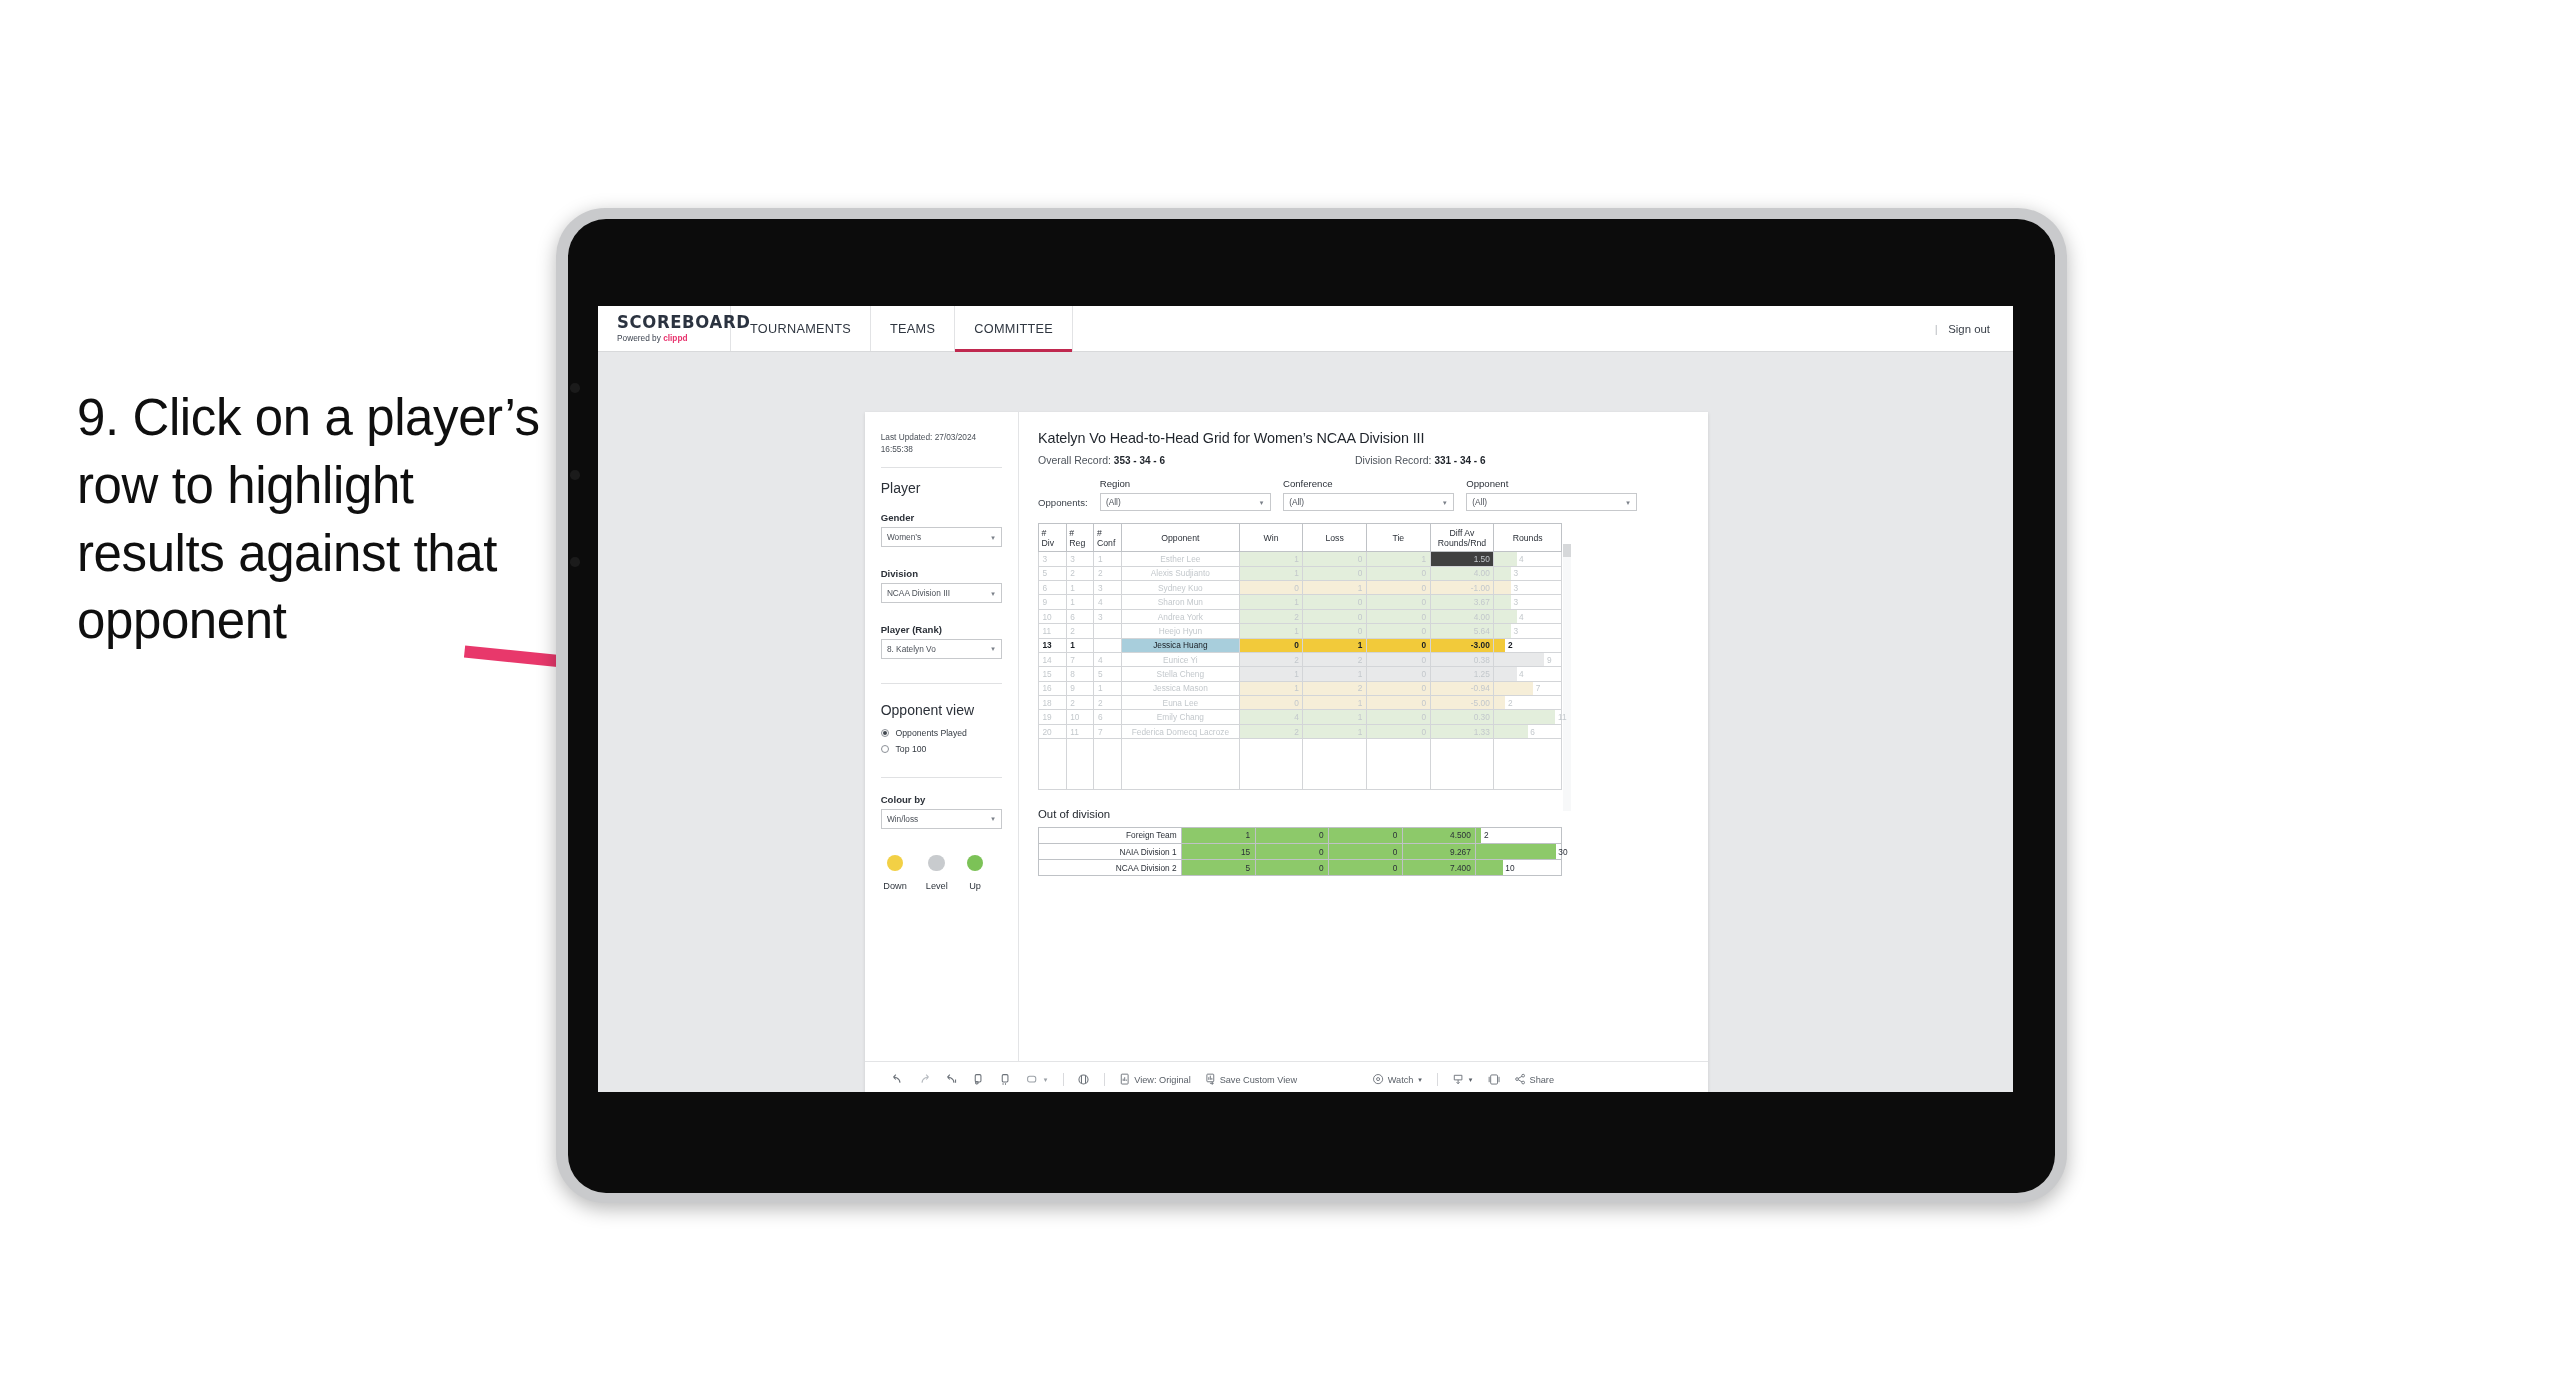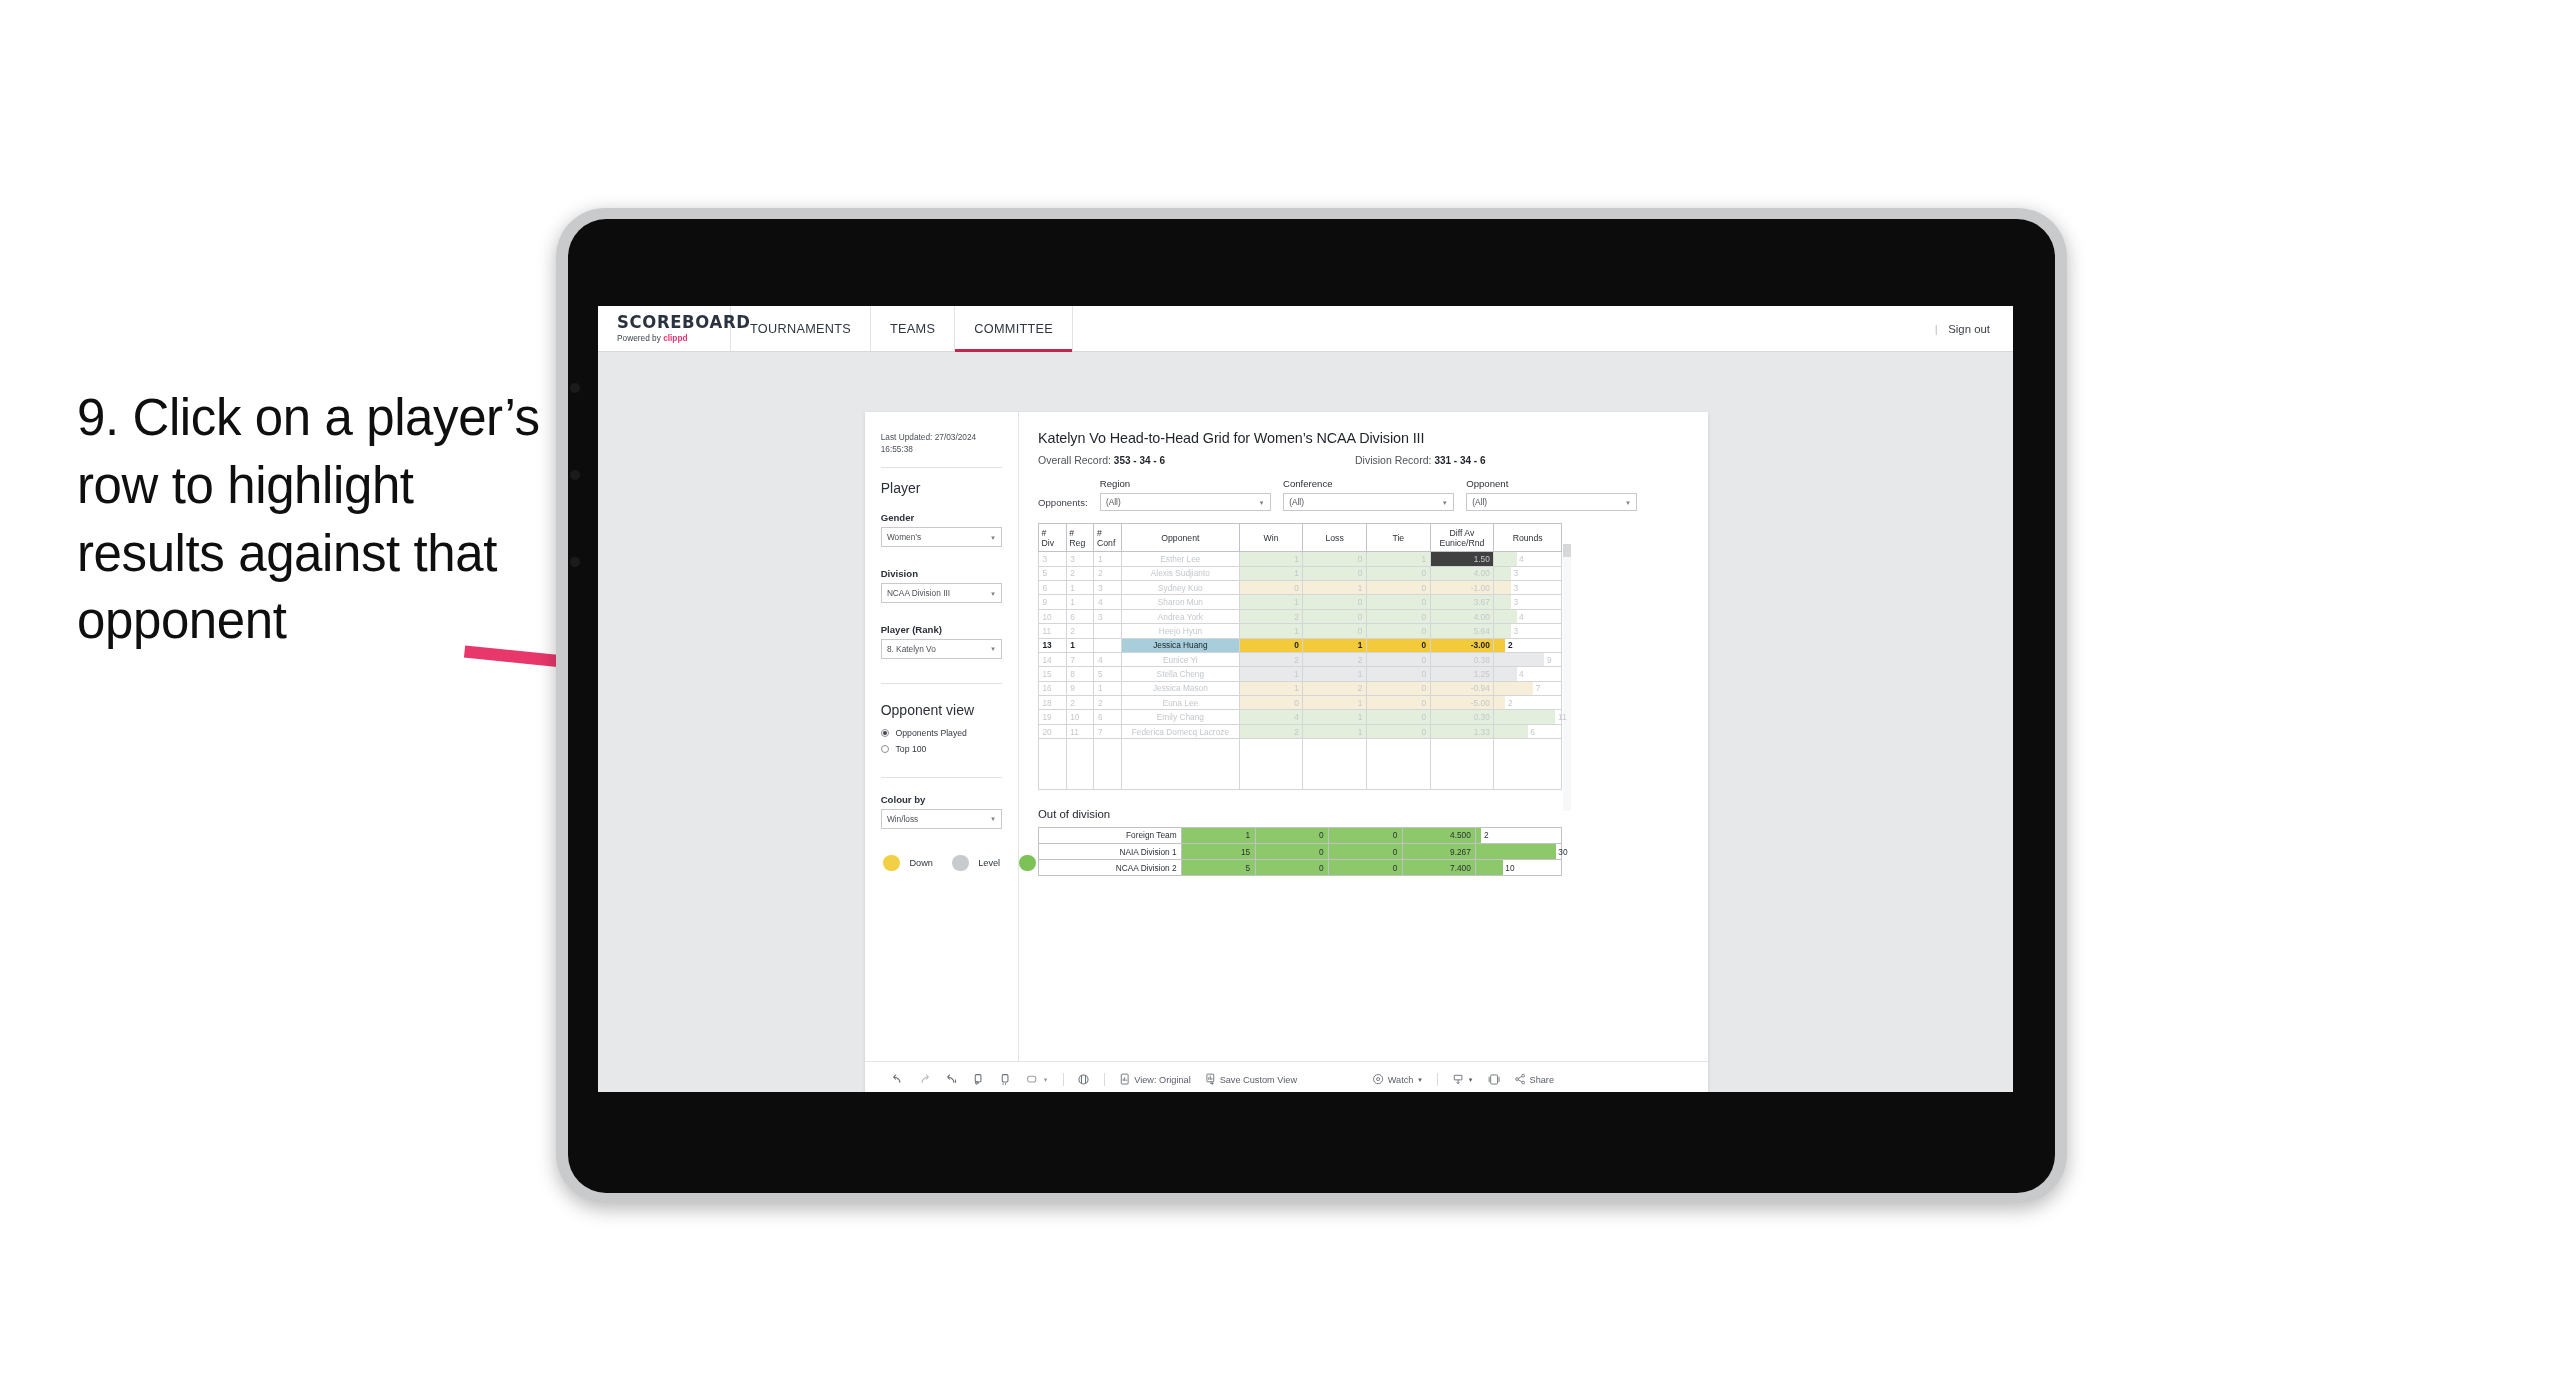--- a/index.html
+++ b/index.html
@@ -99,21 +99,21 @@
     height:17.5px;border:0.9px solid #c7c9cc;background:#fff;display:flex;
     align-items:center;padding:0 5.2px;font-size:8.3px;color:#4b5058;
     justify-content:space-between;cursor:pointer;
   }
   .sel .car{font-size:6.1px;color:#7b8089;}
   .radio-row{display:flex;align-items:center;gap:6.1px;margin-bottom:6.1px;font-size:8.7px;color:#343a42;cursor:pointer;}
   .rad{width:8.7px;height:8.7px;border-radius:50%;border:0.9px solid #8b9097;box-sizing:border-box;
        display:flex;align-items:center;justify-content:center;background:#fff;flex:none;}
   .rad.on::after{content:"";width:4.4px;height:4.4px;border-radius:50%;background:#41474f;}
   #legend{display:flex;gap:19px;margin-top:26px;padding-left:2.6px;}
-  .lg{display:flex;align-items:center;gap:9.6px;}
+  .lg{display:flex;flex-direction:column;align-items:center;gap:9.6px;}
   .dot{width:16.6px;height:16.6px;border-radius:50%;}
   .lg span{font-size:9.2px;color:#2e343c;}
 
   
   #main{flex:1;padding:17.5px 17.5px 0 19px;box-sizing:border-box;position:relative;}
   #h1{font-size:14.4px;color:#1f242b;margin-bottom:8.7px;letter-spacing:-0.1px;}
   #records{display:flex;font-size:10.5px;color:#4d535b;margin-bottom:12.2px;}
   #records b{color:#1f242b;font-size:10px;}
   #records .r2{margin-left:190px;}
 
@@ -328,21 +328,21 @@
                     <div>Win</div>
                   </th>
                   <th class="c-num" style="text-align: center;">
                     <div>Loss</div>
                   </th>
                   <th class="c-num" style="text-align: center;">
                     <div>Tie</div>
                   </th>
                   <th class="c-num" style="text-align: center;">
                     <div>Diff Av</div>
-                    <div>Eunice/Rnd</div>
+                    <div>Rounds/Rnd</div>
                   </th>
                   <th class="c-rounds" style="text-align: center;">
                     <div>Rounds</div>
                   </th>
                 </tr>
               </thead>
             <tbody id="gridbody">
                 <tr class="dim">
                   <td class="c-div">3</td>
                   <td class="c-reg">3</td>

